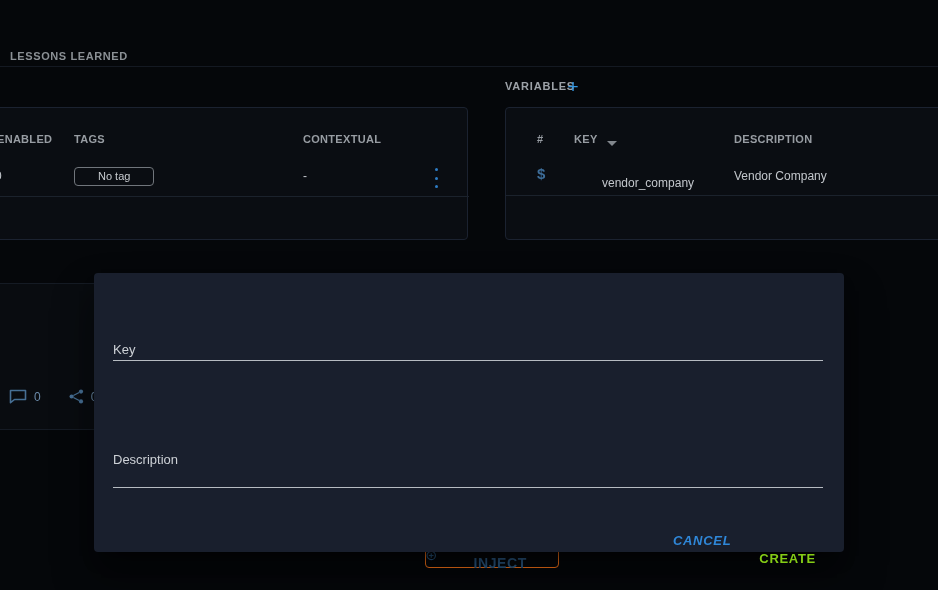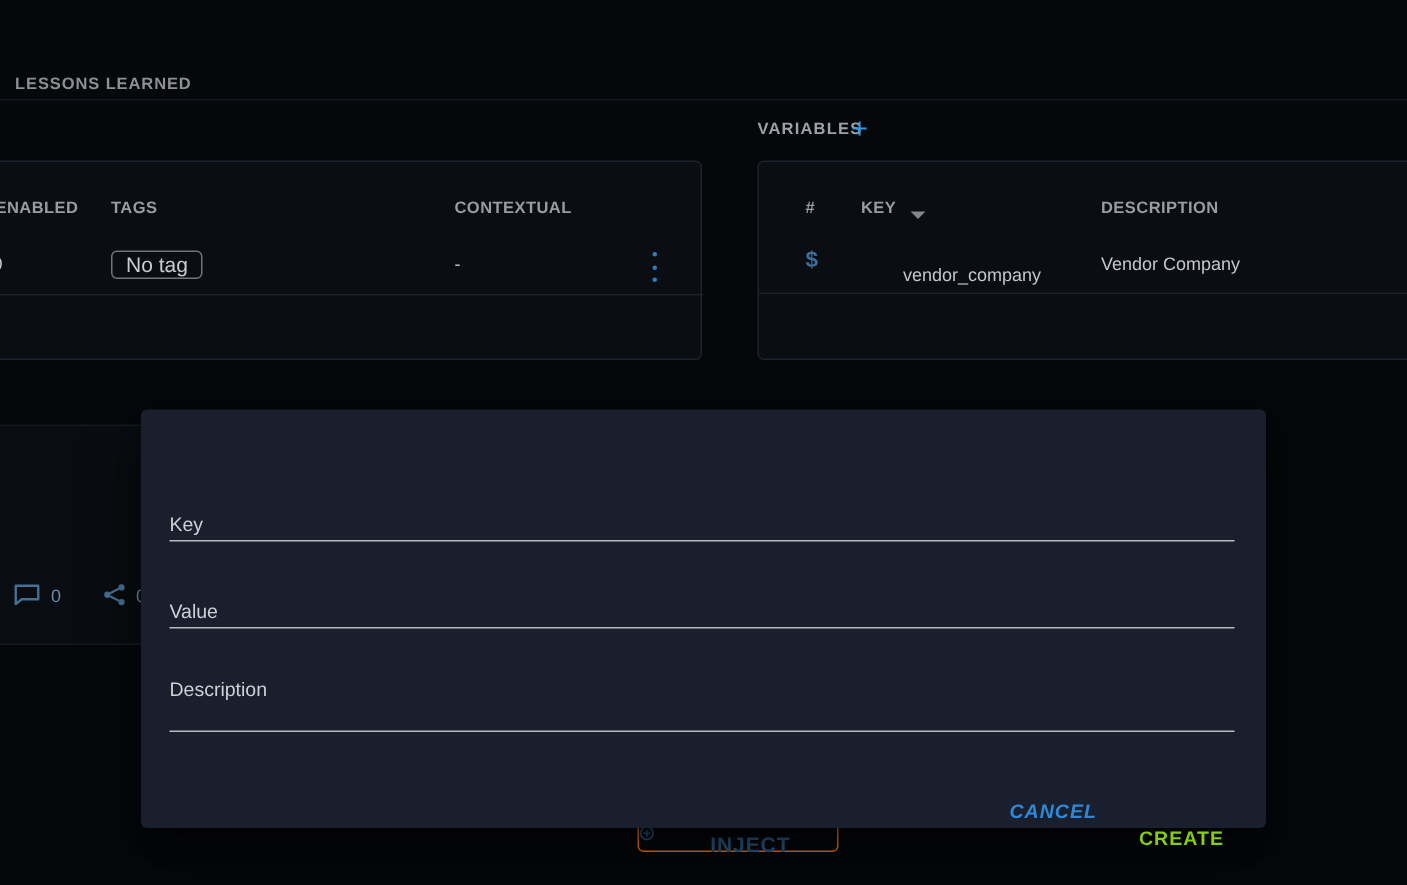--- a/index.html
+++ b/index.html
@@ -41,21 +41,21 @@
 
   .th {
     position:absolute; font-size:11px; font-weight:bold; letter-spacing:.3px; color:#989da3;
   }
   .cell { position:absolute; font-size:12px; color:#c3c7cc; }
   .row-divider { position:absolute; left:0; height:1px; background:#1b222c; }
 
   .chip {
     position:absolute; left:93px; top:59px;
     border:1px solid #70757b; border-radius:4px;
-    padding:2px 9px; font-size:14px; color:#c8ccd0; line-height:13px;text-align:center;
+    padding:2px 23px; font-size:11px; color:#c8ccd0; line-height:13px;text-align:center;
   }
 
   .kebab { position:absolute; left:450px; top:60px; width:10px; height:20px;
     display:flex; flex-direction:column; align-items:center; justify-content:space-between; cursor:pointer; }
   .kebab i { width:3px; height:3px; border-radius:50%; background:#2e7cc4; display:block; }
 
   .sort-arrow {
     position:absolute; left:101px; top:33px;
     width:0; height:0; border-left:5px solid transparent; border-right:5px solid transparent;
     border-top:5px solid #82878d;
@@ -185,21 +185,20 @@
     <line x1="6.5" y1="3.6" x2="6.5" y2="9.4" stroke="#2b5a85" stroke-width="1.4"></line>
     <line x1="3.6" y1="6.5" x2="9.4" y2="6.5" stroke="#2b5a85" stroke-width="1.4"></line>
   </svg>
   <span>CREATE AN INJECT</span>
 </button>
 
 <div class="dialog">
 
   <input class="field-input" id="key-input" type="text" placeholder="Key" style="">
 
-  <input class="field-input" id="value-input" type="text" placeholder="Value" style="">
 
   <div class="desc-label">Description</div>
   <input class="field-input" id="description-input" type="text" style="">
 
   <div class="dialog-actions">
     <button class="dlg-btn btn-cancel">CANCEL</button>
     <button class="dlg-btn btn-create">CREATE</button>
   </div>
 </div>
 

